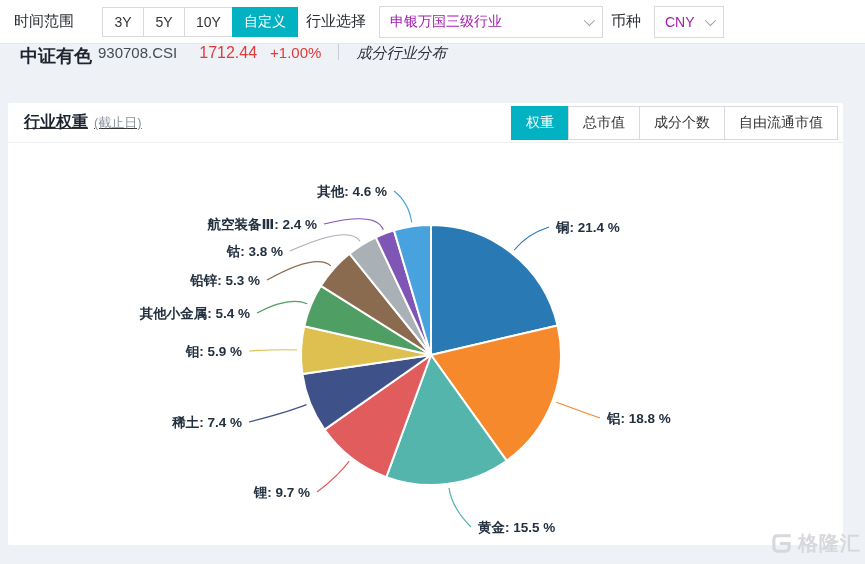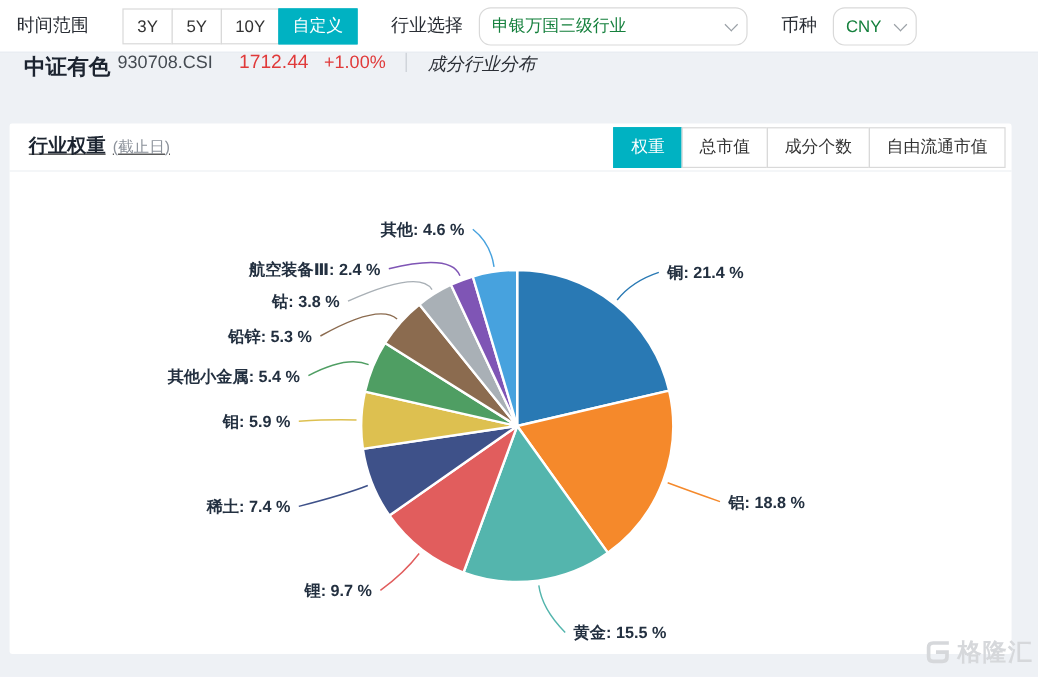--- a/index.html
+++ b/index.html
@@ -19,31 +19,31 @@
   .btn-group { display:flex; margin-left:12px; }
   .tbtn {
     height:30px; min-width:42px; padding:0 11px; margin-left:-1px;
     border:1px solid #d9d9d9; background:#fff; color:#333;
     display:flex; align-items:center; justify-content:center;
     font-size:14px; cursor:pointer; user-select:none;
   }
   .tbtn:first-child { margin-left:16px; }
   .tbtn.active { background:#00b2c2; border-color:#00b2c2; color:#fff; }
   .select {
-    height:32px; border:1px solid #d9d9d9; border-radius:10px; background:#fff;
+    height:32px; border:1px solid #d9d9d9; border-radius:0; background:#fff;
     display:flex; align-items:center; justify-content:space-between;
-    padding:0 10px; font-size:14px; color:#15803d; cursor:pointer;
+    padding:0 10px; font-size:14px; color:#a21caf; cursor:pointer;
   }
   .select.industry { width:224px; margin-left:13px; }
   .select.currency { width:70px; margin-left:13px; }
   .chev {
     width:8px; height:8px; border-right:1.5px solid #9aa0a6; border-bottom:1.5px solid #9aa0a6;
     transform:rotate(45deg) translateY(-2px); margin-left:8px; flex:0 0 auto;
   }
-  .gap-l { margin-left:28px; }
+  .gap-l { margin-left:8px; }
   
   .index-row { height:59px; display:flex; align-items:flex-start; padding:0 20px; }
   .idx-name { font-size:18px; font-weight:bold; color:#1c2430; }
   .idx-code { font-size:15px; color:#454b52; margin-left:6px; }
   .idx-price { font-size:16px; color:#e03a3a; margin-left:22px; }
   .idx-change { font-size:15px; color:#e03a3a; margin-left:13px; }
   .vdiv { width:1px; height:16px; background:#c9ced4; margin:0 17px; }
   .idx-section { font-size:15px; color:#2b2f36;font-style:italic; }
   
   .panel {

